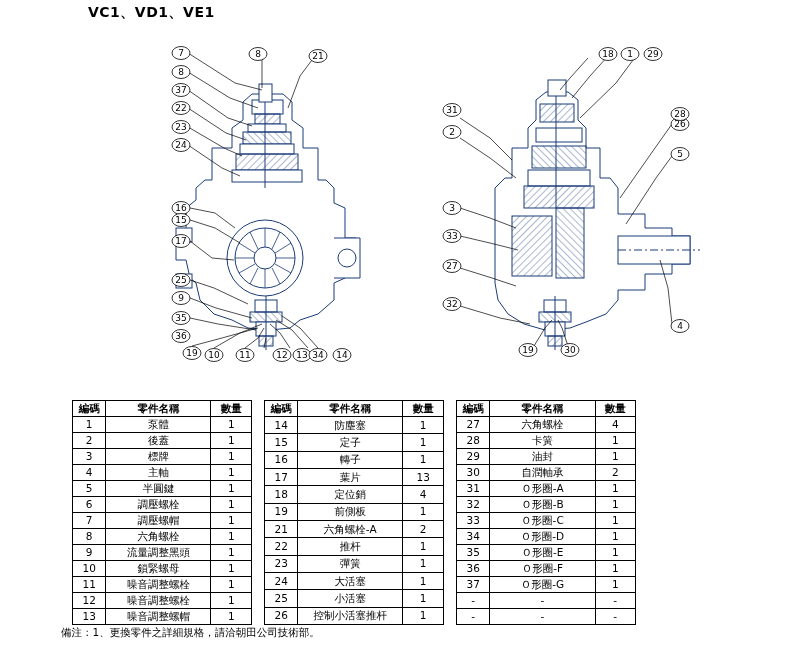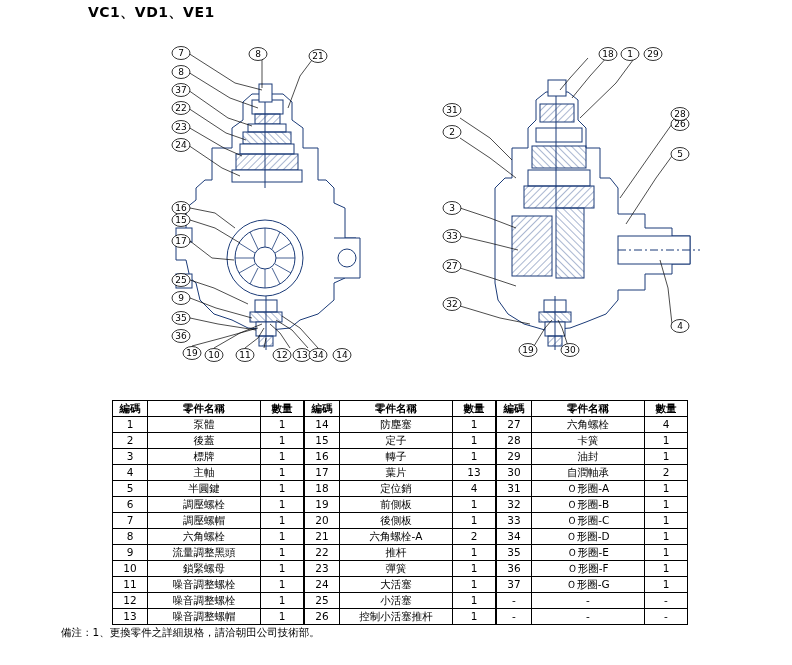--- a/index.html
+++ b/index.html
@@ -33,24 +33,24 @@
     left: 0;
     top: 28px;
     width: 792px;
     height: 360px;
   }
   
   .tables {
     position: absolute;
     left: 0;
     top: 400px;
-    width: 792px;
+    width: 636px;
     display: flex;
-    gap: 0;
-    padding-left: 112px;
+    gap: 12px;
+    padding-left: 72px;
     box-sizing: border-box;
   }
   table.parts {
     border-collapse: collapse;
     font-size: 10.5px;
     table-layout: fixed;
   }
   table.parts th, table.parts td {
     border: 1px solid #000;
     height: 15px;
@@ -406,25 +406,20 @@
             <td>18</td>
             <td>定位銷</td>
             <td>4</td>
           </tr>
         <tr>
             <td>19</td>
             <td>前側板</td>
             <td>1</td>
           </tr>
         <tr>
-            <td>20</td>
-            <td>後側板</td>
-            <td>1</td>
-          </tr>
-        <tr>
             <td>21</td>
             <td>六角螺栓-A</td>
             <td>2</td>
           </tr>
         <tr>
             <td>22</td>
             <td>推杆</td>
             <td>1</td>
           </tr>
         <tr>

